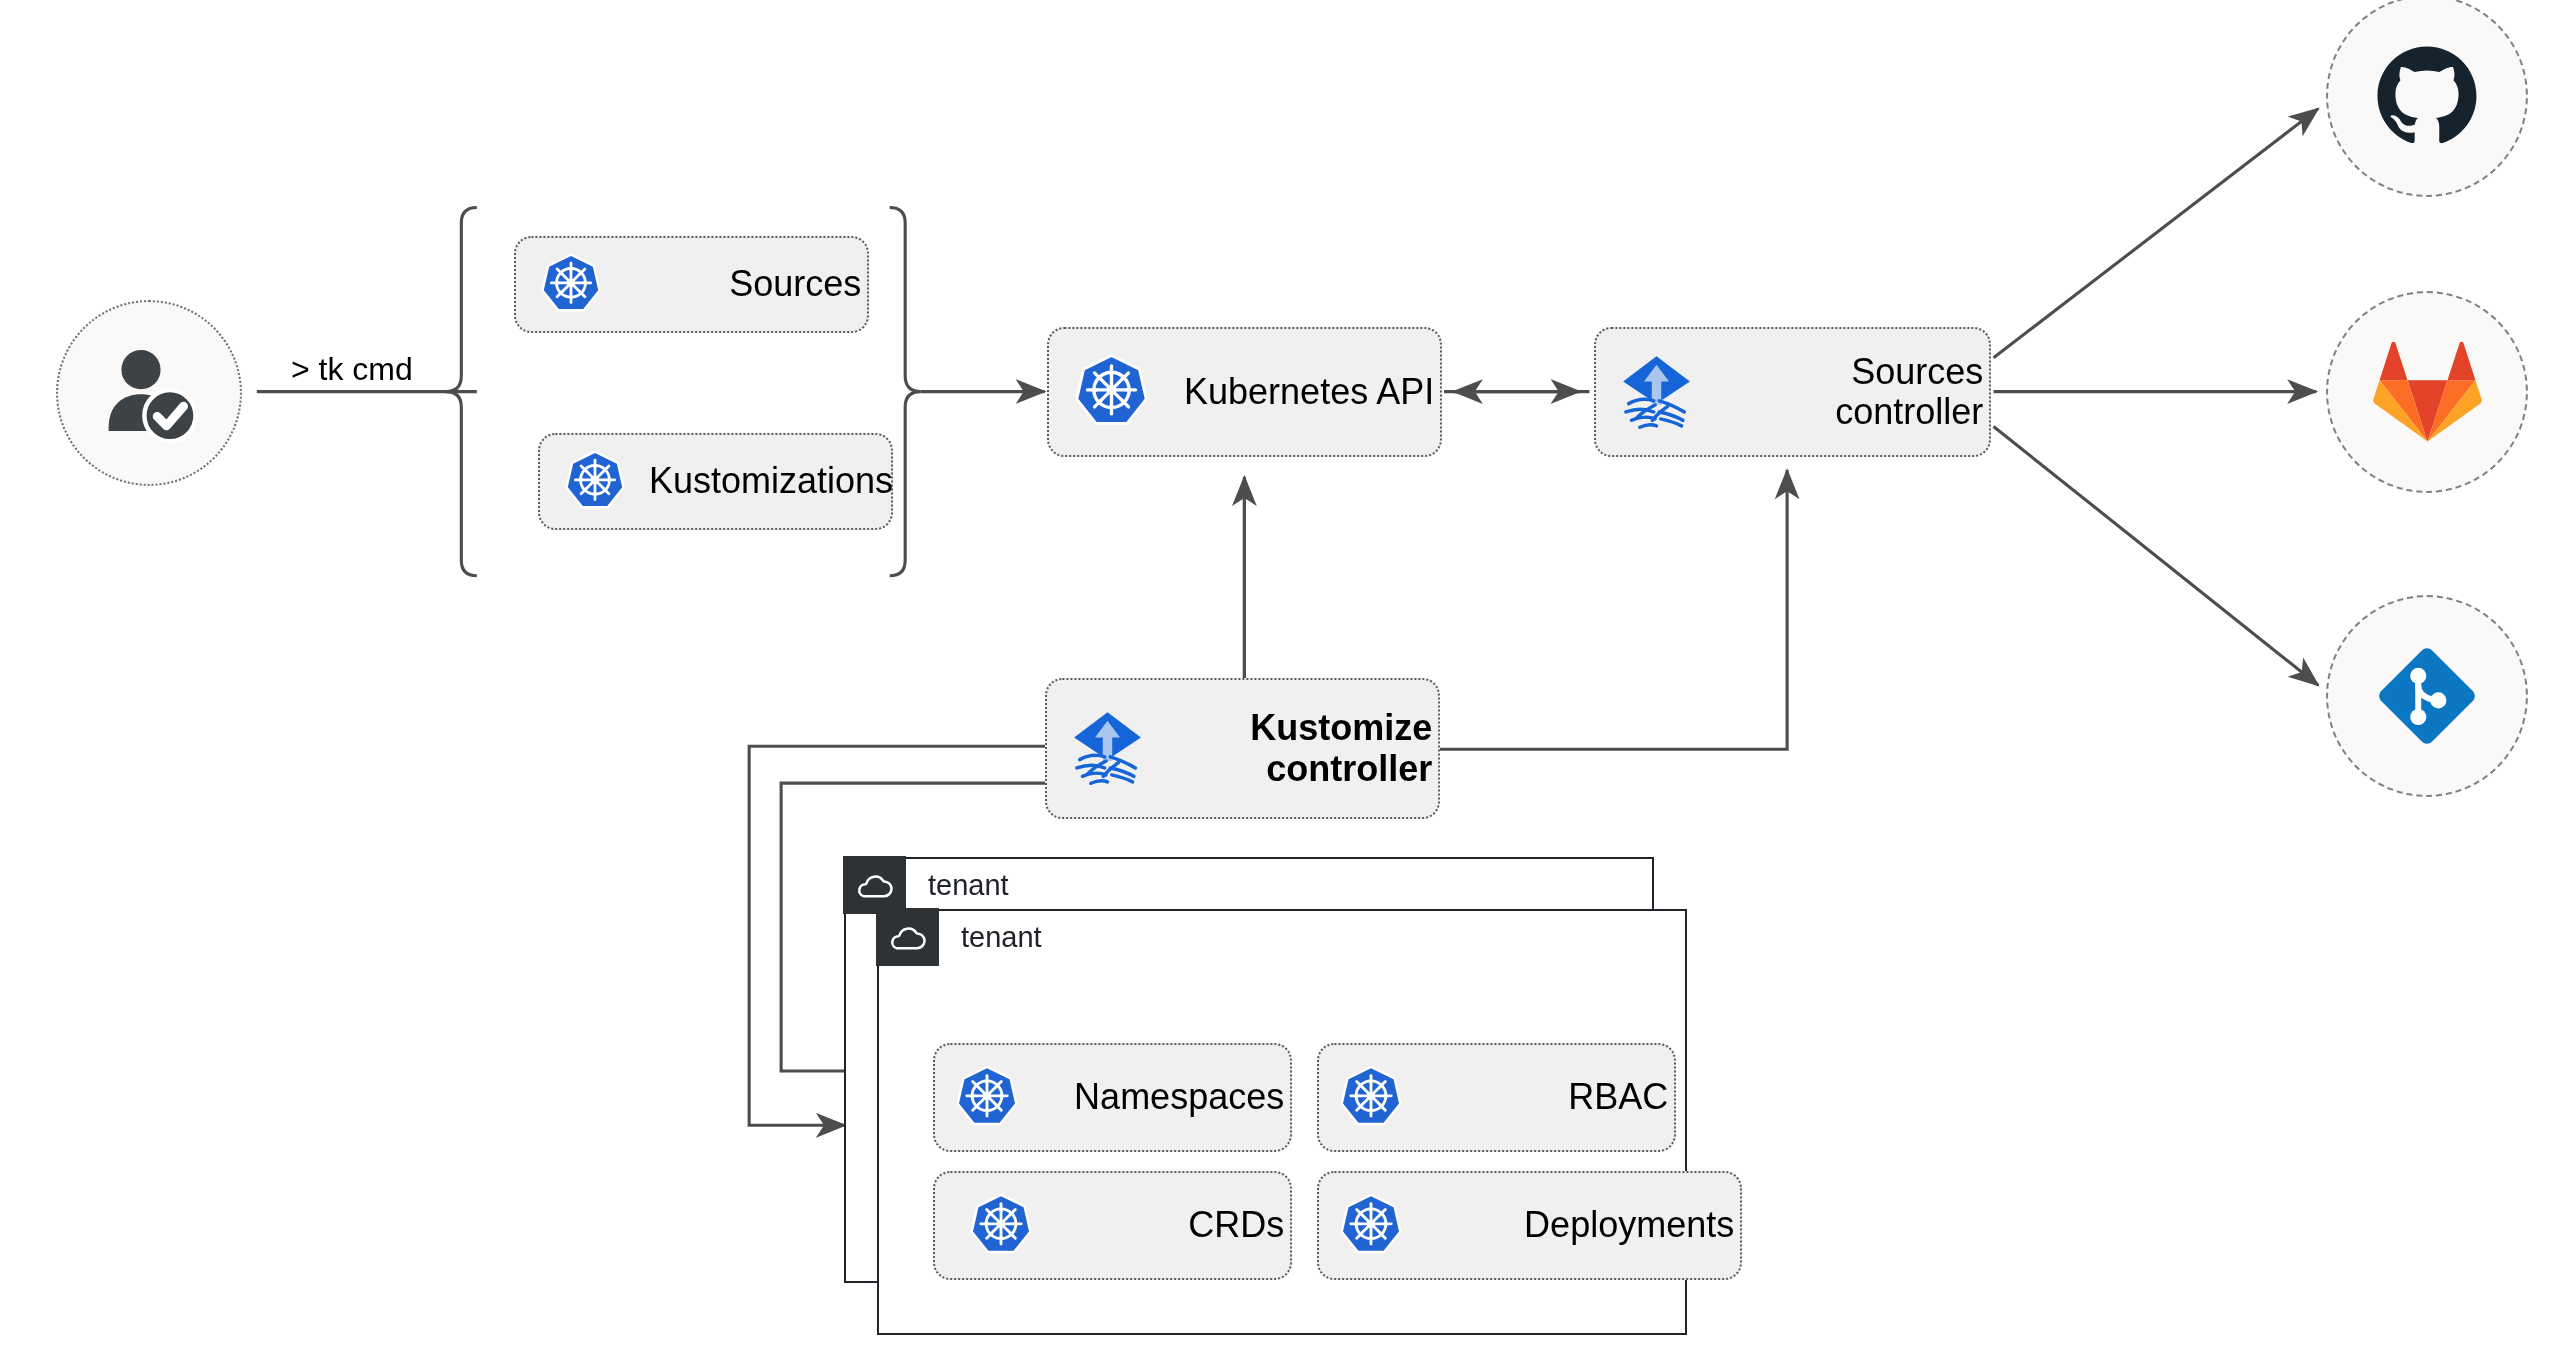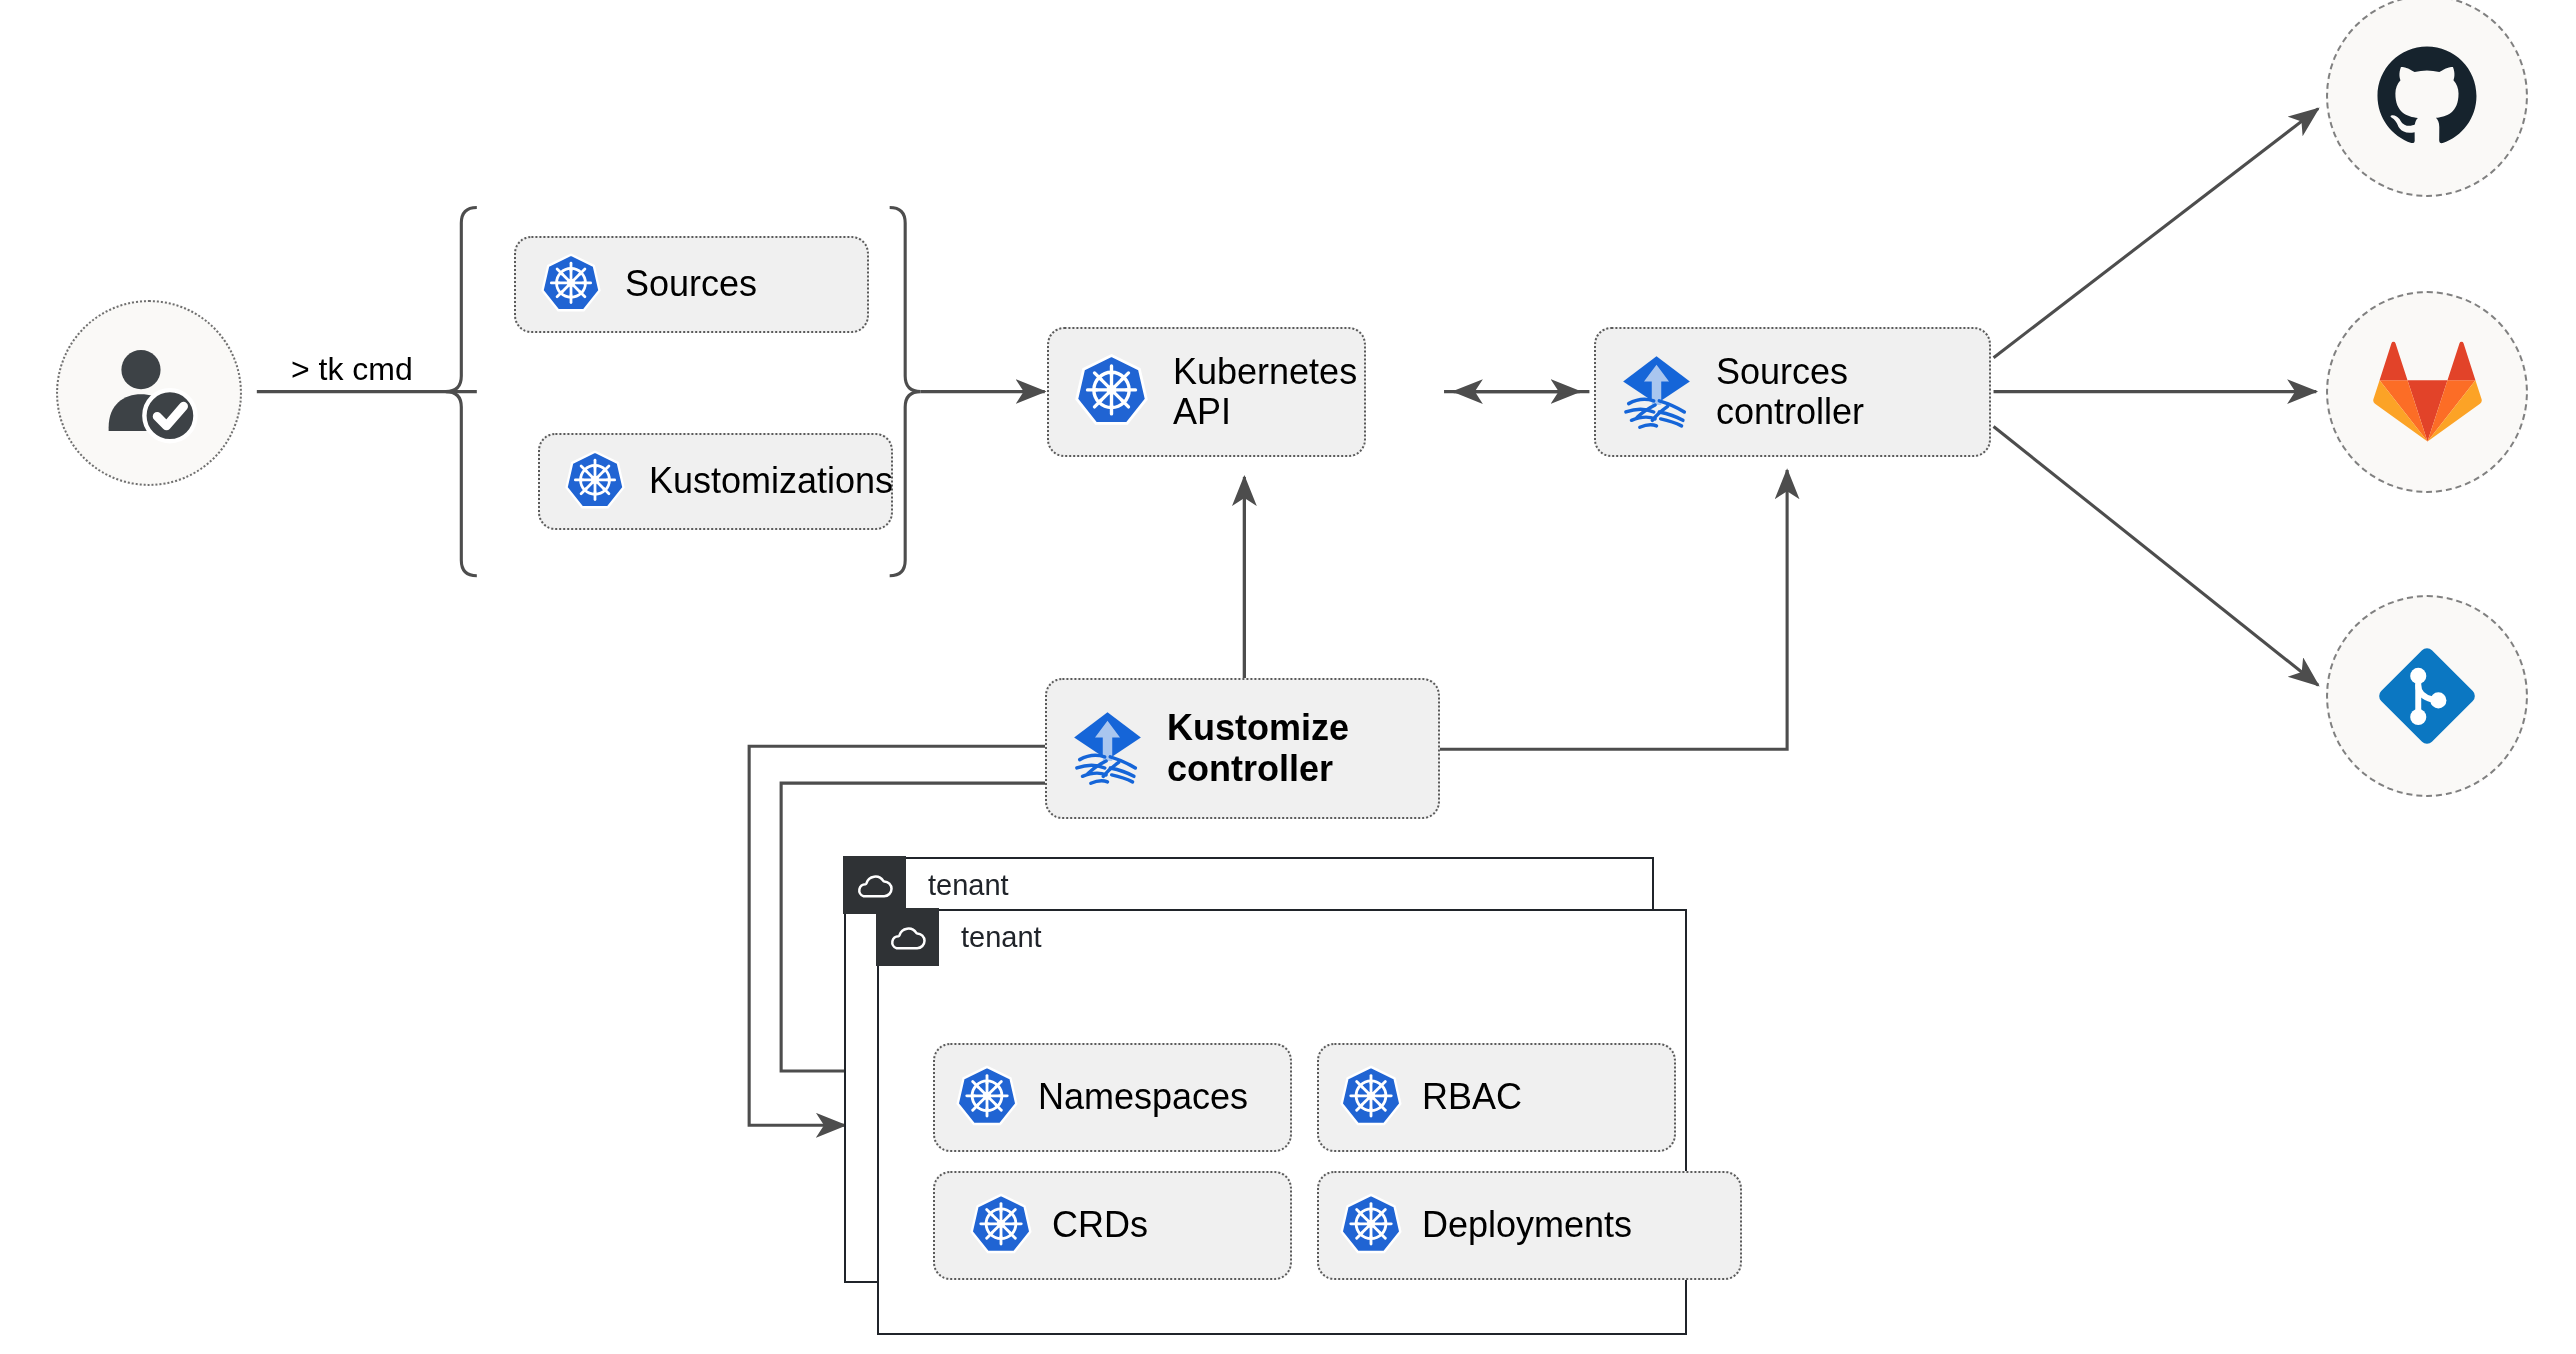--- a/index.html
+++ b/index.html
@@ -10,21 +10,21 @@
   
   .card{
     position:absolute;
     background:#f0f0f0;
     border:2.9px dotted #5a5a5a;
     border-radius:17.4px;
     box-sizing:border-box;
     display:flex;align-items:center;
   }
   .card .lbl{
-    color:#000;font-size:36px;line-height:1.12;text-align:left;
+    color:#000;font-size:36px;line-height:1.12;text-align:right;
     flex:1;padding-right:5.8px;white-space:pre-line;
   }
   .card .ico{flex:0 0 auto;display:flex;align-items:center;justify-content:center;}
 
   
   .circ{
     position:absolute;border-radius:50%;
     background:#faf9f7;box-sizing:border-box;
     display:flex;align-items:center;justify-content:center;
   }
@@ -143,21 +143,21 @@
             <line x1="20" y1="30" x2="44" y2="30"></line>
           <line x1="23.5" y1="21.5" x2="40.5" y2="38.5"></line>
             <line x1="40.5" y1="21.5" x2="23.5" y2="38.5"></line>
         </g>
         <circle cx="32" cy="30" r="3.8" fill="#ffffff"></circle>
       </svg>
     </span>
     <span class="lbl">Kustomizations</span>
   </div>
 
-  <div class="card" style="left:1047px;top:327px;width:319px;height:130px;">
+  <div class="card" style="left:1047px;top:327px;width:395px;height:130px;">
     <span class="ico" style="width:124px;">
       <svg width="83" height="83" viewBox="0 0 64 64">
         <path d="M32 3.5 L53.5 14 L58.8 37.2 L44 55.8 L20 55.8 L5.2 37.2 L10.5 14 Z" fill="#2064d3" stroke="#ffffff" stroke-width="2.2"></path>
         <g stroke="#ffffff" stroke-width="2.6" fill="none" stroke-linecap="round">
           <circle cx="32" cy="30" r="13.6"></circle>
           <line x1="32" y1="11.5" x2="32" y2="18.5"></line>
             <line x1="32" y1="41.5" x2="32" y2="48.5"></line>
           <line x1="13.5" y1="30" x2="20.5" y2="30"></line>
             <line x1="43.5" y1="30" x2="50.5" y2="30"></line>
           <line x1="18.9" y1="16.9" x2="23.9" y2="21.9"></line>

